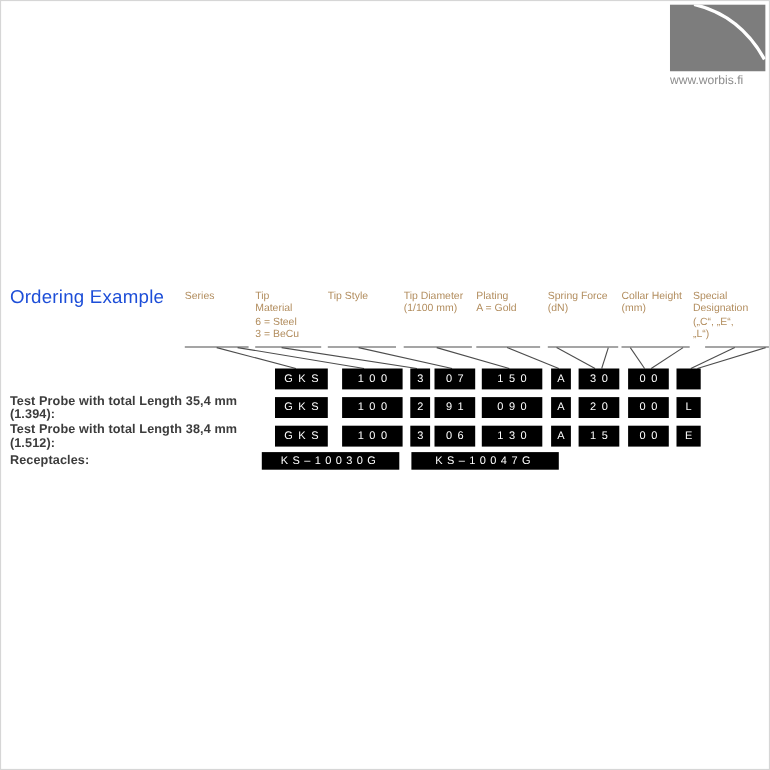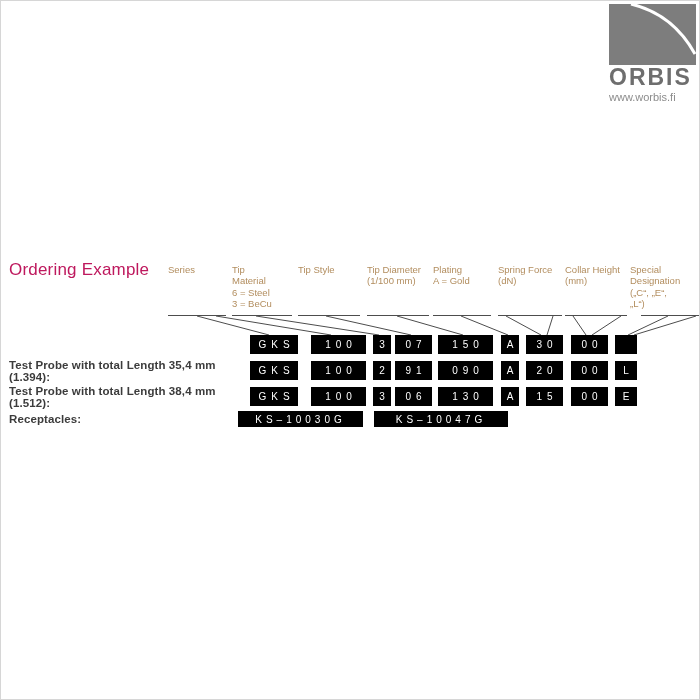--- a/index.html
+++ b/index.html
@@ -19,21 +19,21 @@
     font-size:23px;font-weight:800;letter-spacing:2px;
     color:#6e6e6e;line-height:1;margin-top:1px;
   }
   .logo-url{
     font-size:11px;color:#8c8c8c;line-height:1;margin-top:3px;
   }
 
   
   .title{
     position:absolute;left:8px;top:259px;
-    font-size:17px;color:#be185d;letter-spacing:.2px;
+    font-size:17px;color:#1d4ed8;letter-spacing:.2px;
   }
   .col-head{
     position:absolute;top:263px;
     font-size:9.5px;line-height:1.2;color:#b28d5e;
     white-space:pre-line;width:66px;
   }
   .h0{left:167px}.h1{left:231px}.h2{left:297px}.h3{left:366px}
   .h4{left:432px}.h5{left:497px}.h6{left:564px}.h7{left:629px;width:70px}
 
   
@@ -71,21 +71,20 @@
 </head>
 <body>
 
 <div class="page">
 
   <div class="logo">
     <svg class="logo-mark" width="87" height="61">
       <rect x="0" y="0" width="87" height="61" fill="#7d7d7d"></rect>
       <path d="M 22,0 Q 64,10 86,50" fill="none" stroke="#ffffff" stroke-width="3"></path>
     </svg>
-    <div class="logo-name">ORBIS</div>
     <div class="logo-url">www.worbis.fi</div>
   </div>
 
   <div class="title">Ordering Example</div>
 
   <div class="col-head h0">Series</div>
   <div class="col-head h1">Tip
 Material
 6 = Steel
 3 = BeCu</div>

